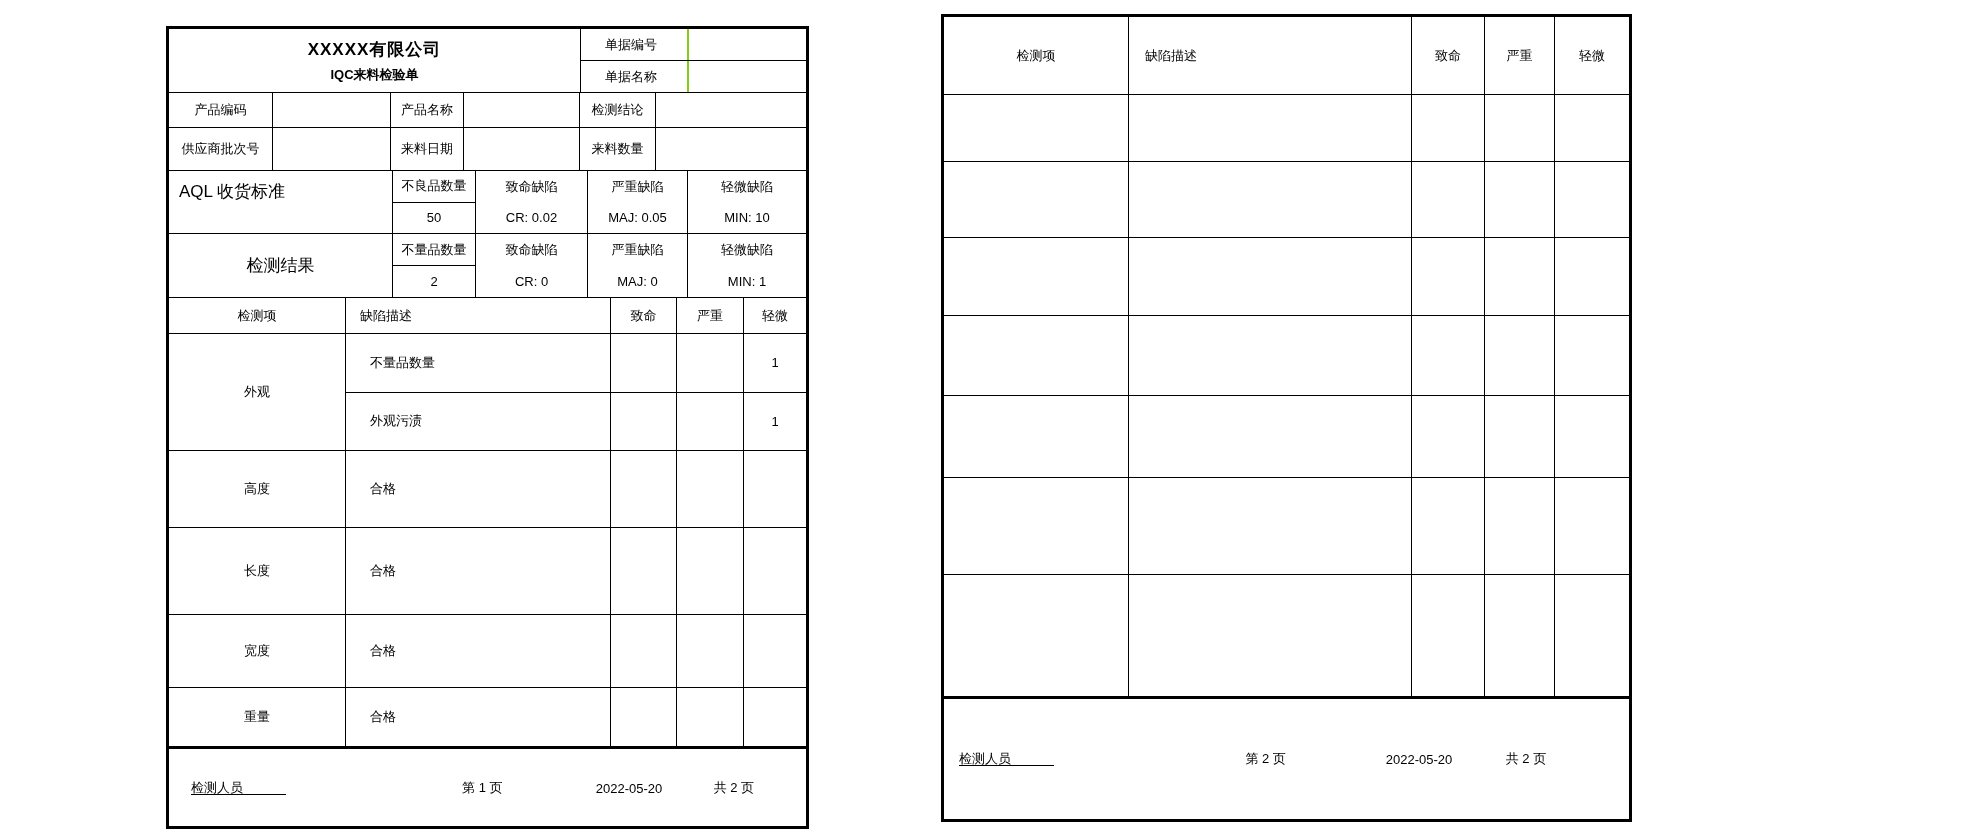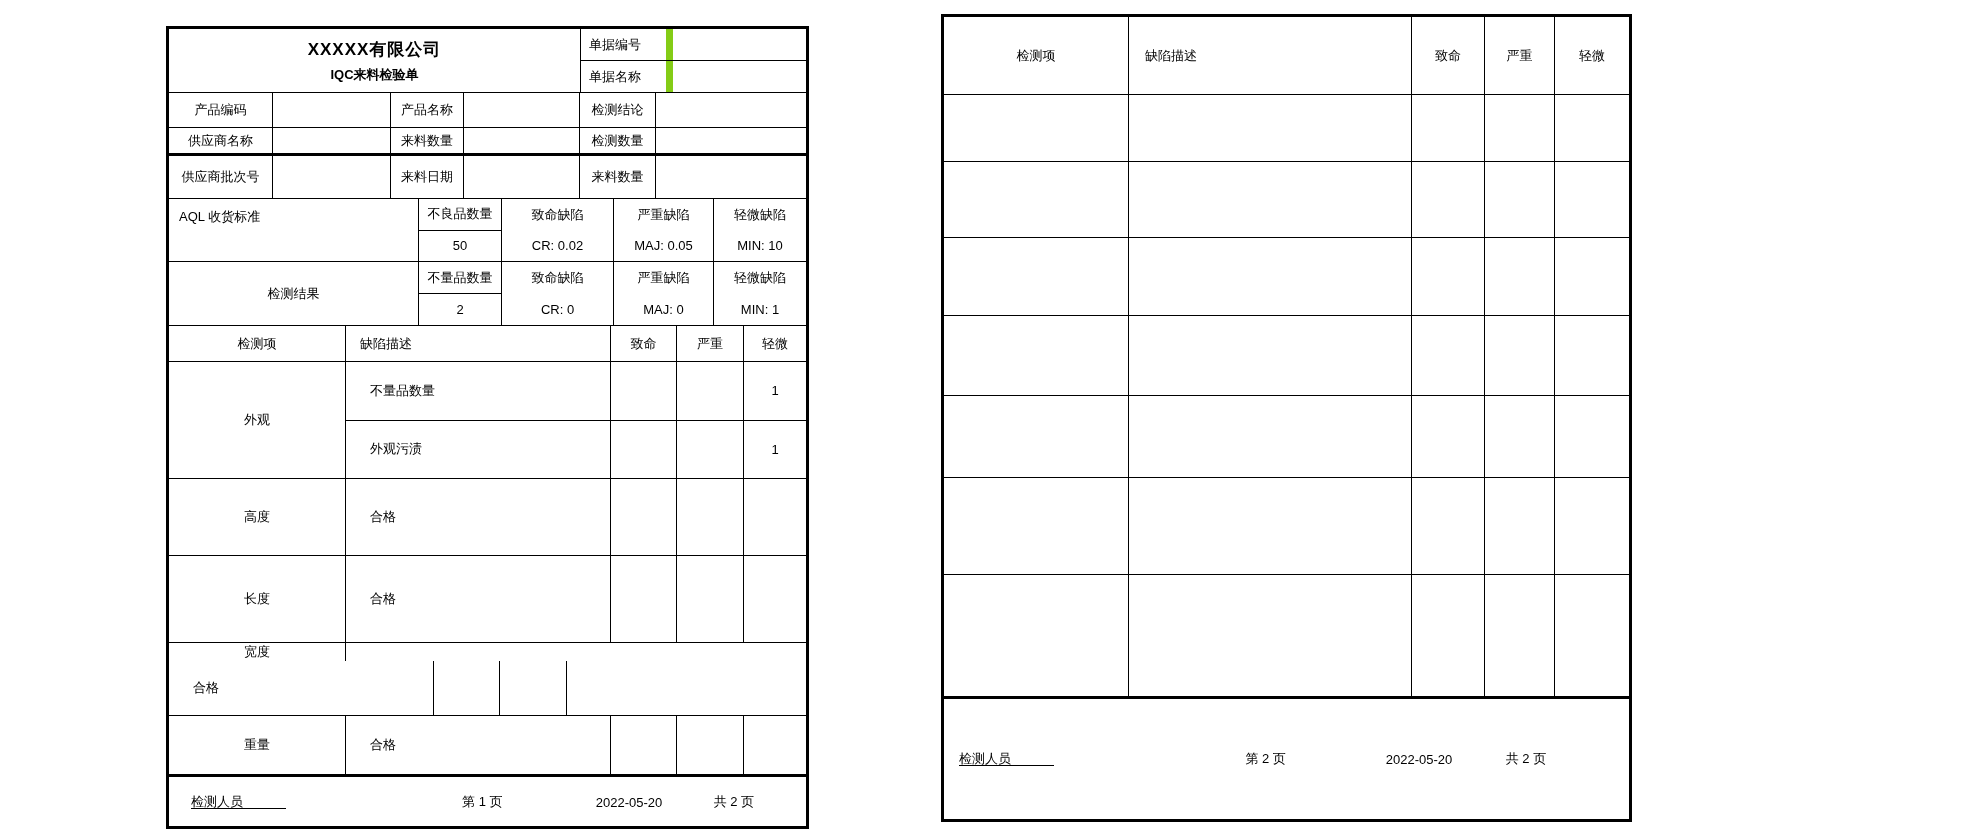--- a/index.html
+++ b/index.html
@@ -29,37 +29,37 @@
   .hdr { height: 64px; display: flex; border-bottom: 1px solid #000; flex: none; }
   .title-area {
     width: 412px; border-right: 1px solid #000;
     display: flex; flex-direction: column; justify-content: center; align-items: center; gap: 5px;
   }
   .company { font-size: 17px; font-weight: bold; letter-spacing: 1px; }
   .form-title { font-size: 13px; font-weight: bold; text-align: center; }
   .hdr-right { flex: 1; display: flex; flex-direction: column; }
   .hdr-row { flex: 1; display: flex; }
   .hdr-row.first { border-bottom: 1px solid #000; }
-  .hdr-label { width: 92px; border-right: 7px solid #84cc16; padding-left: 8px; }
+  .hdr-label { width: 92px; border-right: 2px solid #84cc16; padding-left: 8px; margin-left: 16px; }
   .hdr-value { flex: 1; }
 
   
   .info-row { display: flex; border-bottom: 1px solid #000; flex: none; }
   .info-row.r1 { height: 35px; }
   .info-row.r2 { height: 28px; border-bottom: 3px solid #000; }
   .info-row.r3 { height: 43px; }
   .w-l1 { width: 104px; } .w-v1 { width: 118px; }
   .w-l2 { width: 73px; }  .w-v2 { width: 116px; }
   .w-l3 { width: 76px; }  .w-v3 { flex: 1; }
 
   
   .qblock { display: flex; border-bottom: 1px solid #000; flex: none; }
   .qblock.aql { height: 63px; }
   .qblock.result { height: 64px; }
-  .q-label { width: 250px; border-right: 1px solid #000; font-size: 13px; display: flex; }
+  .q-label { width: 224px; border-right: 1px solid #000; font-size: 17px; display: flex; }
   .aql .q-label { align-items: flex-start; padding: 9px 0 0 10px; }
   .result .q-label { align-items: center; justify-content: center; }
   .q-col { display: flex; flex-direction: column; border-right: 1px solid #000; }
   .q-col.c0 { width: 83px; }
   .q-col.c1 { width: 112px; }
   .q-col.c2 { width: 100px; }
   .q-col.c3 { flex: 1; border-right: none; }
   .q-h, .q-v { flex: 1; display: flex; align-items: center; justify-content: center; font-size: 13px; }
   .q-col.c0 .q-h { border-bottom: 1px solid #000; }
 
@@ -76,21 +76,21 @@
   .g-rows { flex: 1; display: flex; flex-direction: column; }
   .det-subrow { flex: 1; display: flex; }
   .det-subrow + .det-subrow { border-top: 1px solid #000; }
   .s-desc { width: 265px; padding-left: 24px; border-right: 1px solid #000; display: flex; align-items: center; font-size: 13px; }
   .s-crit { width: 66px; border-right: 1px solid #000; display: flex; align-items: center; justify-content: center; font-size: 13px; }
   .s-maj { width: 67px; border-right: 1px solid #000; display: flex; align-items: center; justify-content: center; font-size: 13px; }
   .s-min { flex: 1; display: flex; align-items: center; justify-content: center; font-size: 13px; }
   .gh-waiguan { height: 117px; }
   .gh-gaodu { height: 77px; }
   .gh-changdu { height: 87px; }
-  .gh-kuandu { height: 73px; flex-direction: column; }
+  .gh-kuandu { height: 73px; }
   .gh-zhongliang { height: 58px; }
 
   
   .p-footer { border-top: 3px solid #000; flex: 1; position: relative; font-size: 13px; }
   .p-footer span { position: absolute; top: 50%; transform: translateY(-50%); white-space: nowrap; }
   .f-line { display: inline-block; width: 95px; border-bottom: 1px solid #000; height: 14px; vertical-align: -3px; }
   #page1 .f-inspector { left: 22px; }
   #page1 .f-page { left: 46%; }
   #page1 .f-date { left: 67%; }
   #page1 .f-total { left: 85.5%; }
@@ -138,28 +138,20 @@
 
   <div class="info-row r1">
     <div class="cell br center w-l1">产品编码</div>
     <div class="cell br w-v1"></div>
     <div class="cell br center w-l2">产品名称</div>
     <div class="cell br w-v2"></div>
     <div class="cell br center w-l3">检测结论</div>
     <div class="cell w-v3"></div>
   </div>
 
-  <div class="info-row r2">
-    <div class="cell br center w-l1">供应商名称</div>
-    <div class="cell br w-v1"></div>
-    <div class="cell br center w-l2">来料数量</div>
-    <div class="cell br w-v2"></div>
-    <div class="cell br center w-l3">检测数量</div>
-    <div class="cell w-v3"></div>
-  </div>
 
   <div class="info-row r3">
     <div class="cell br center w-l1">供应商批次号</div>
     <div class="cell br w-v1"></div>
     <div class="cell br center w-l2">来料日期</div>
     <div class="cell br w-v2"></div>
     <div class="cell br center w-l3">来料数量</div>
     <div class="cell w-v3"></div>
   </div>
 

